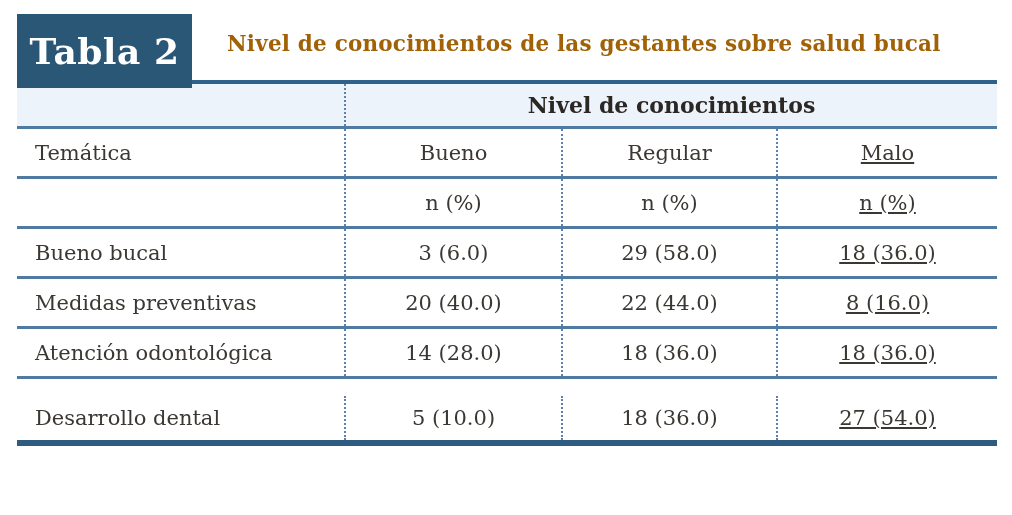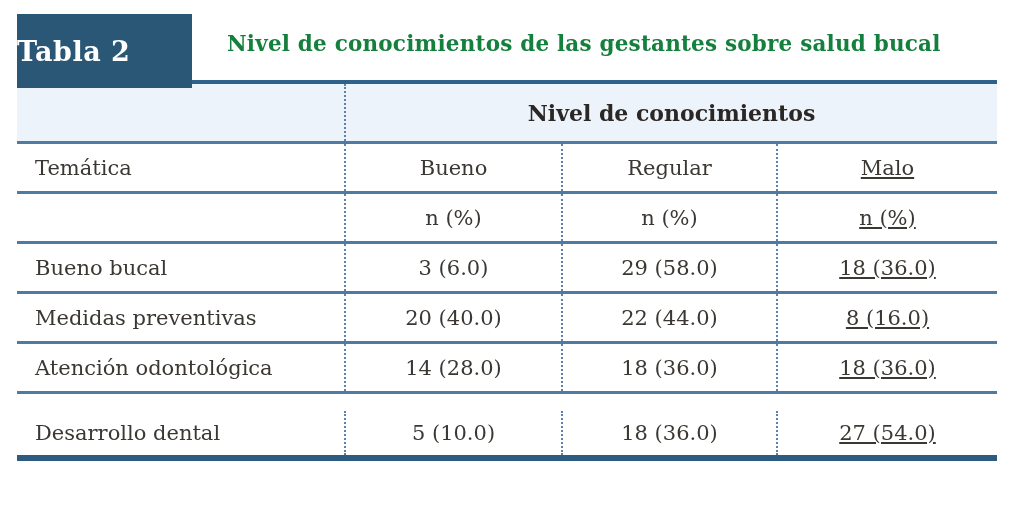--- a/index.html
+++ b/index.html
@@ -4,38 +4,38 @@
 <style>
   html,body { margin:0; padding:0; background:#ffffff; }
   .page {
     position:relative; width:1012px; height:515px; background:#ffffff;
     overflow:hidden; font-family:"DejaVu Serif", serif;
   }
   
   .tab-box {
     position:absolute; left:17px; top:14px; width:175px; height:74px;
     background:#2b5777; color:#ffffff; display:flex; align-items:center;
-    justify-content:flex-start; font-size:27px; font-weight:700; z-index:3;
+    justify-content:center; font-size:36px; font-weight:700; z-index:3;
     letter-spacing:0.5px;
   }
   .doc-title {
     position:absolute; left:227px; top:20px; width:775px; height:46px;
     display:flex; align-items:center; font-size:21.5px; font-weight:700;
-    color:#15803d; letter-spacing:0.2px;
+    color:#a16207; letter-spacing:0.2px;
   }
   
   .table-wrap {
     position:absolute; left:17px; top:80px; width:980px;
     border-top:4px solid #2e618a;
   }
   .row {
     display:flex; width:100%; box-sizing:border-box;
     border-bottom:3px solid #4f7ba3; background:#ffffff;
   }
-  .row.band { height:60px; background:#edf3fb; }
+  .row.band { height:45px; background:#edf3fb; }
   .row.r { height:50px; }
   .row.last { border-bottom:6px solid #2d5c80;margin-top:17px; }
   .c {
     box-sizing:border-box; display:flex; align-items:center;
     justify-content:center; font-size:21px; color:#3b3733; overflow:hidden;
     white-space:nowrap;
   }
   .c1 { width:327px; justify-content:flex-start; padding-left:18px; }
   .c2 { width:217px; border-left:2px dotted #5b82ad; }
   .c3 { width:215px; border-left:2px dotted #5b82ad; }

